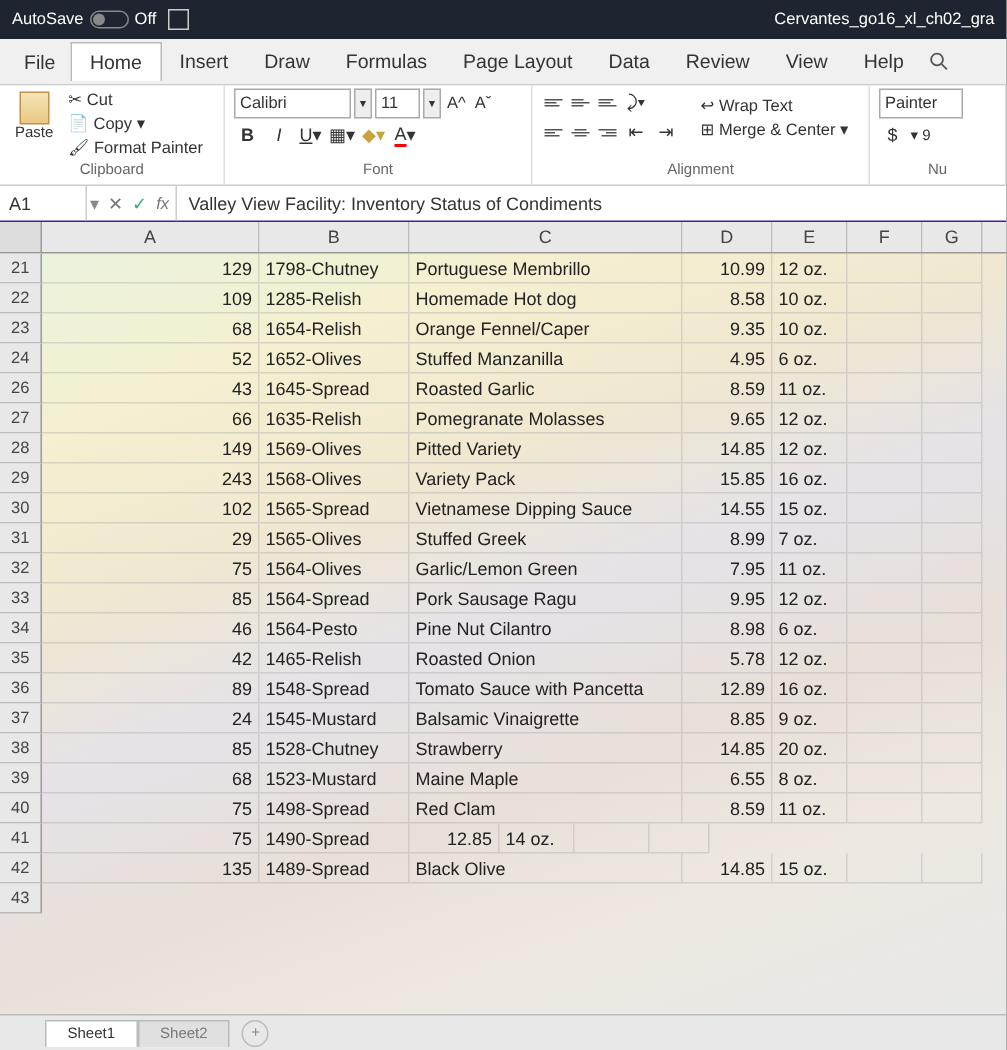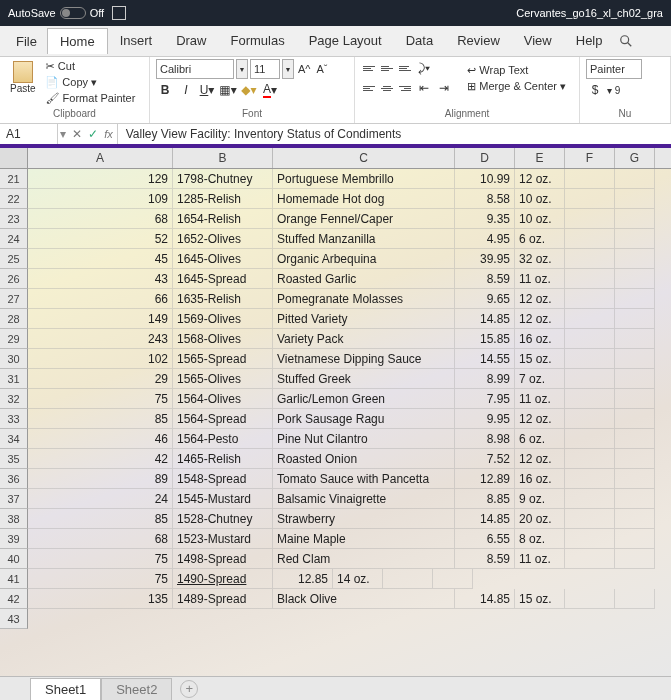--- a/index.html
+++ b/index.html
@@ -32,35 +32,35 @@
 .aa{font-size:11px;padding:0 2px}
 .font-bot{display:flex;gap:3px;align-items:center;margin-top:2px;font-size:12px}
 .fb{width:18px;height:18px;display:flex;align-items:center;justify-content:center;cursor:pointer}
 .align-grid{display:flex;flex-direction:column;gap:2px}
 .align-row{display:flex;gap:2px;align-items:center}
 .al{width:16px;height:14px;cursor:pointer;display:flex;flex-direction:column;justify-content:center;gap:1px;padding:0 2px}
 .al span{height:1px;background:#555;display:block}
 .wrap-merge{display:flex;flex-direction:column;font-size:11px;gap:1px}
 .wrap-merge div{padding:1px 4px;cursor:pointer;white-space:nowrap}
 .num-box{width:56px;height:20px;border:1px solid #aaa;background:#fff;font-size:11px;display:flex;align-items:center;padding:0 3px}
-.formula-bar{display:flex;align-items:center;background:#fff;border-bottom:4px solid #4c1d95;height:24px}
+.formula-bar{display:flex;align-items:center;background:#fff;border-bottom:1px solid #4c1d95;height:24px}
 .name-box{width:58px;border-right:1px solid #ccc;padding:0 6px;font-size:12px;display:flex;align-items:center;height:100%}
 .fb-btns{display:flex;align-items:center;padding:0 4px;gap:6px;color:#777;border-right:1px solid #ccc;height:100%}
 .fx{font-style:italic;font-size:11px}
 .formula-txt{flex:1;padding:0 8px;font-size:12px}
 .grid-area{flex:1;overflow:hidden;display:flex;flex-direction:column;background:linear-gradient(160deg,#e8f4e0 0%,#f5f0d0 20%,#f0e8d0 35%,#e6e2e8 50%,#e8e0d8 65%,#eee8e0 80%,#e8e8e8 100%)}
 .col-headers{display:flex;background:#e8e8e8;border-bottom:1px solid #999}
 .corner{width:28px;height:20px;border-right:1px solid #999;background:#ddd}
 .ch{height:20px;border-right:1px solid #bbb;display:flex;align-items:center;justify-content:center;font-size:12px;background:#e8e8e8;color:#444}
 .rows{flex:1;overflow:hidden}
 .row{display:flex;height:20px}
 .rh{width:28px;background:#e8e8e8;border-right:1px solid #999;border-bottom:1px solid #bbb;display:flex;align-items:center;justify-content:center;font-size:11px;color:#444}
 .cell{border-right:1px solid rgba(170,170,170,0.4);border-bottom:1px solid rgba(170,170,170,0.4);padding:0 4px;font-size:12px;display:flex;align-items:center;overflow:hidden;white-space:nowrap;color:#222}
 .cell.num{justify-content:flex-end}
-.sheet-tabs{background:#e8e8e8;border-top:1px solid #bbb;height:24px;display:flex;align-items:center;padding-left:30px;font-size:13px}
+.sheet-tabs{background:#e8e8e8;border-top:1px solid #bbb;height:24px;display:flex;align-items:center;padding-left:30px;font-size:10px}
 .sheet-tab{padding:3px 14px;background:#fff;border:1px solid #bbb;border-bottom:none;cursor:pointer}
 .sheet-tab.inactive{background:#e0e0e0;color:#777}
 .add-sheet{width:18px;height:18px;border:1px solid #bbb;border-radius:50%;margin-left:8px;display:flex;align-items:center;justify-content:center;color:#888;cursor:pointer}
 </style>
 </head>
 <body>
 
 <div class="window">
 
   <div class="titlebar">
@@ -259,30 +259,20 @@
           <div class="rh">24</div>
           <div class="cell num" style="width: 145px;">52</div>
           <div class="cell" style="width: 100px;">1652-Olives</div>
           <div class="cell" style="width: 182px;">Stuffed Manzanilla</div>
           <div class="cell num" style="width: 60px;">4.95</div>
           <div class="cell" style="width: 50px;">6 oz.</div>
           <div class="cell" style="width: 50px;"></div>
           <div class="cell" style="width: 40px;"></div>
         </div>
         <div class="row">
-          <div class="rh">25</div>
-          <div class="cell num" style="width: 145px;">45</div>
-          <div class="cell" style="width: 100px;">1645-Olives</div>
-          <div class="cell" style="width: 182px;">Organic Arbequina</div>
-          <div class="cell num" style="width: 60px;">39.95</div>
-          <div class="cell" style="width: 50px;">32 oz.</div>
-          <div class="cell" style="width: 50px;"></div>
-          <div class="cell" style="width: 40px;"></div>
-        </div>
-        <div class="row">
           <div class="rh">26</div>
           <div class="cell num" style="width: 145px;">43</div>
           <div class="cell" style="width: 100px;">1645-Spread</div>
           <div class="cell" style="width: 182px;">Roasted Garlic</div>
           <div class="cell num" style="width: 60px;">8.59</div>
           <div class="cell" style="width: 50px;">11 oz.</div>
           <div class="cell" style="width: 50px;"></div>
           <div class="cell" style="width: 40px;"></div>
         </div>
         <div class="row">
@@ -363,21 +353,21 @@
           <div class="cell num" style="width: 60px;">8.98</div>
           <div class="cell" style="width: 50px;">6 oz.</div>
           <div class="cell" style="width: 50px;"></div>
           <div class="cell" style="width: 40px;"></div>
         </div>
         <div class="row">
           <div class="rh">35</div>
           <div class="cell num" style="width: 145px;">42</div>
           <div class="cell" style="width: 100px;">1465-Relish</div>
           <div class="cell" style="width: 182px;">Roasted Onion</div>
-          <div class="cell num" style="width: 60px;">7.52</div>
+          <div class="cell num" style="width: 60px;">5.78</div>
           <div class="cell" style="width: 50px;">12 oz.</div>
           <div class="cell" style="width: 50px;"></div>
           <div class="cell" style="width: 40px;"></div>
         </div>
         <div class="row">
           <div class="rh">36</div>
           <div class="cell num" style="width: 145px;">89</div>
           <div class="cell" style="width: 100px;">1548-Spread</div>
           <div class="cell" style="width: 182px;">Tomato Sauce with Pancetta</div>
           <div class="cell num" style="width: 60px;">12.89</div>
@@ -421,21 +411,21 @@
           <div class="cell" style="width: 100px;">1498-Spread</div>
           <div class="cell" style="width: 182px;">Red Clam</div>
           <div class="cell num" style="width: 60px;">8.59</div>
           <div class="cell" style="width: 50px;">11 oz.</div>
           <div class="cell" style="width: 50px;"></div>
           <div class="cell" style="width: 40px;"></div>
         </div>
         <div class="row">
           <div class="rh">41</div>
           <div class="cell num" style="width: 145px;">75</div>
-          <div class="cell" style="width: 100px; text-decoration: underline;">1490-Spread</div>
+          <div class="cell" style="width: 100px;">1490-Spread</div>
           <div class="cell num" style="width: 60px;">12.85</div>
           <div class="cell" style="width: 50px;">14 oz.</div>
           <div class="cell" style="width: 50px;"></div>
           <div class="cell" style="width: 40px;"></div>
         </div>
         <div class="row">
           <div class="rh">42</div>
           <div class="cell num" style="width: 145px;">135</div>
           <div class="cell" style="width: 100px;">1489-Spread</div>
           <div class="cell" style="width: 182px;">Black Olive</div>

